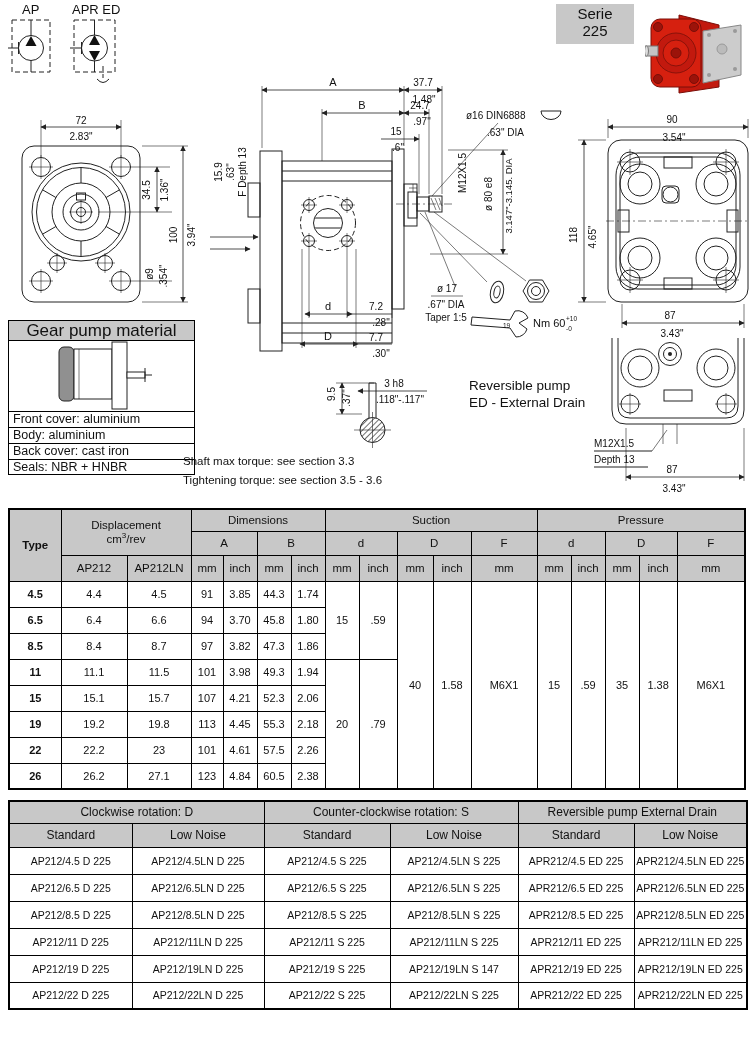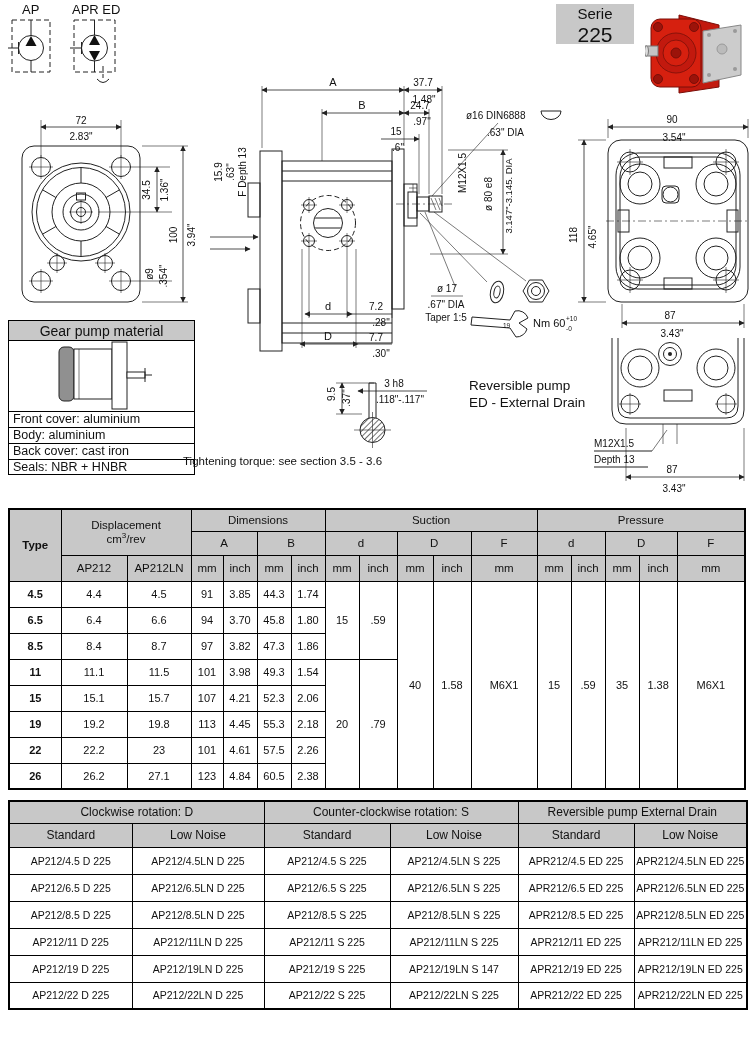--- a/index.html
+++ b/index.html
@@ -17,24 +17,24 @@
   .t13b{font-size:13px}
   .t10{font-size:10px}
   .t95{font-size:9.5px}
   .t11{font-size:11px}
   .t135{font-size:13.5px}
   .t65{font-size:6.5px}
   .mid{text-anchor:middle}
   
   .serie{left:556px;top:4px;width:78px;height:40px;background:#c8c8c8;text-align:center;line-height:1.1;padding-top:2px}
   .serie .l1{font-size:15px}
-  .serie .l2{font-size:21px}
+  .serie .l2{font-size:15px}
   
   .mat{left:8px;top:320px;width:187px;height:155px;border:1px solid #000;background:#fff}
-  .mat .ttl{background:#c8c8c8;border-bottom:1px solid #000;text-align:center;font-size:14px;height:20px;line-height:20px}
+  .mat .ttl{background:#c8c8c8;border-bottom:1px solid #000;text-align:center;font-size:17px;height:20px;line-height:20px}
   .mat .pic{height:70px}
   .mat .row{border-top:1px solid #000;font-size:12.5px;height:16px;line-height:15px;padding-left:4px}
   
   .notes{left:183px;top:452px;font-size:11.5px;line-height:18.5px}
   
   table{border-collapse:collapse;table-layout:fixed}
   .spec{position:absolute;left:8px;top:508px;width:738px;border:2px solid #000}
   .spec td{border:1px solid #000;text-align:center;vertical-align:middle;font-size:11px;padding:0;background:#fff}
   .spec td.hd{background:#c8c8c8;font-size:11.5px}
   .spec tr.h1 td{height:22px}
@@ -397,20 +397,21 @@
       <line x1="136" y1="34" x2="143" y2="34" stroke="#222"></line>
     </svg>
   </div>
   <div class="row">Front cover: aluminium</div>
   <div class="row">Body: aluminium</div>
   <div class="row">Back cover: cast iron</div>
   <div class="row">Seals: NBR + HNBR</div>
 </div>
 
 <div class="abs notes">
+  <div>Shaft max torque: see section 3.3</div>
   <div>Tightening torque: see section 3.5 - 3.6</div>
 </div>
 
 <table class="spec">
   <colgroup>
     <col style="width:52px">
       <col style="width:66px">
       <col style="width:64px">
     <col style="width:32px">
       <col style="width:34px">
@@ -503,21 +504,21 @@
     <td>47.3</td>
     <td>1.86</td>
   </tr>
   <tr class="bd">
     <td class="b">11</td>
     <td>11.1</td>
     <td>11.5</td>
     <td>101</td>
     <td>3.98</td>
     <td>49.3</td>
-    <td>1.54</td>
+    <td>1.94</td>
     <td rowspan="5">20</td>
     <td rowspan="5">.79</td>
   </tr>
   <tr class="bd">
     <td class="b">15</td>
     <td>15.1</td>
     <td>15.7</td>
     <td>107</td>
     <td>4.21</td>
     <td>52.3</td>

